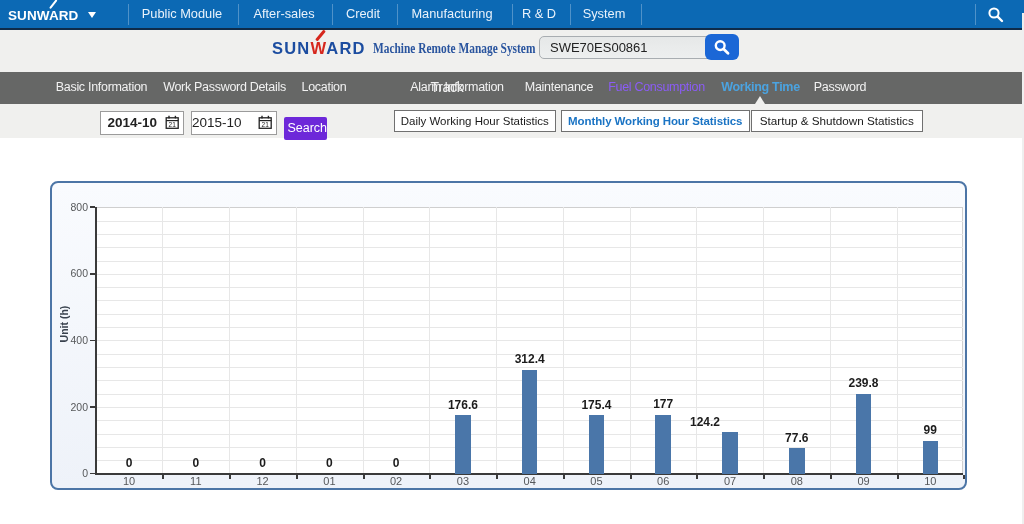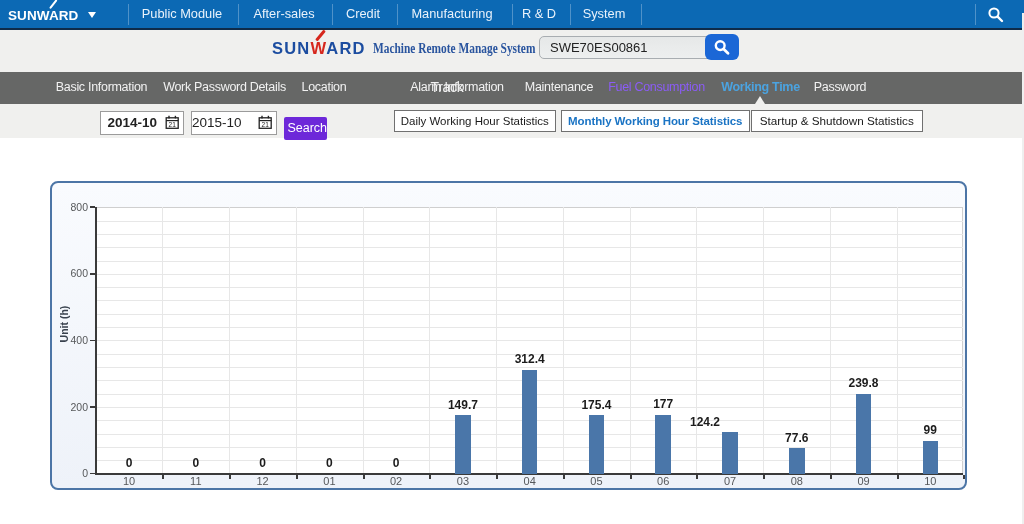--- a/index.html
+++ b/index.html
@@ -138,21 +138,21 @@
 <div class="abs" style="left:165.8px;top:474.6px;width:60px;height:13px;text-align:center;font-size:11px;color:#55575a;">11</div>
 <div class="abs" style="left:165.8px;top:456.3px;width:60px;height:14px;text-align:center;font-size:12px;font-weight:bold;color:#1c1c1c;">0</div>
 <div class="abs" style="left:232.6px;top:474.6px;width:60px;height:13px;text-align:center;font-size:11px;color:#55575a;">12</div>
 <div class="abs" style="left:232.6px;top:456.3px;width:60px;height:14px;text-align:center;font-size:12px;font-weight:bold;color:#1c1c1c;">0</div>
 <div class="abs" style="left:299.4px;top:474.6px;width:60px;height:13px;text-align:center;font-size:11px;color:#55575a;">01</div>
 <div class="abs" style="left:299.4px;top:456.3px;width:60px;height:14px;text-align:center;font-size:12px;font-weight:bold;color:#1c1c1c;">0</div>
 <div class="abs" style="left:366.1px;top:474.6px;width:60px;height:13px;text-align:center;font-size:11px;color:#55575a;">02</div>
 <div class="abs" style="left:366.1px;top:456.3px;width:60px;height:14px;text-align:center;font-size:12px;font-weight:bold;color:#1c1c1c;">0</div>
 <div class="abs" style="left:432.9px;top:474.6px;width:60px;height:13px;text-align:center;font-size:11px;color:#55575a;">03</div>
 <div class="abs" style="left:455.15px;top:414.8px;width:15.5px;height:58.8px;background:#4a76a9;"></div>
-<div class="abs" style="left:422.9px;top:397.5px;width:80px;height:14px;text-align:center;font-size:12px;font-weight:bold;color:#1c1c1c;">149.7</div>
+<div class="abs" style="left:422.9px;top:397.5px;width:80px;height:14px;text-align:center;font-size:12px;font-weight:bold;color:#1c1c1c;">176.6</div>
 <div class="abs" style="left:499.7px;top:474.6px;width:60px;height:13px;text-align:center;font-size:11px;color:#55575a;">04</div>
 <div class="abs" style="left:521.92px;top:369.6px;width:15.5px;height:104.0px;background:#4a76a9;"></div>
 <div class="abs" style="left:489.7px;top:352.3px;width:80px;height:14px;text-align:center;font-size:12px;font-weight:bold;color:#1c1c1c;">312.4</div>
 <div class="abs" style="left:566.4px;top:474.6px;width:60px;height:13px;text-align:center;font-size:11px;color:#55575a;">05</div>
 <div class="abs" style="left:588.69px;top:415.2px;width:15.5px;height:58.4px;background:#4a76a9;"></div>
 <div class="abs" style="left:556.4px;top:397.9px;width:80px;height:14px;text-align:center;font-size:12px;font-weight:bold;color:#1c1c1c;">175.4</div>
 <div class="abs" style="left:633.2px;top:474.6px;width:60px;height:13px;text-align:center;font-size:11px;color:#55575a;">06</div>
 <div class="abs" style="left:655.46px;top:414.7px;width:15.5px;height:58.9px;background:#4a76a9;"></div>
 <div class="abs" style="left:623.2px;top:397.4px;width:80px;height:14px;text-align:center;font-size:12px;font-weight:bold;color:#1c1c1c;">177</div>
 <div class="abs" style="left:700.0px;top:474.6px;width:60px;height:13px;text-align:center;font-size:11px;color:#55575a;">07</div>

